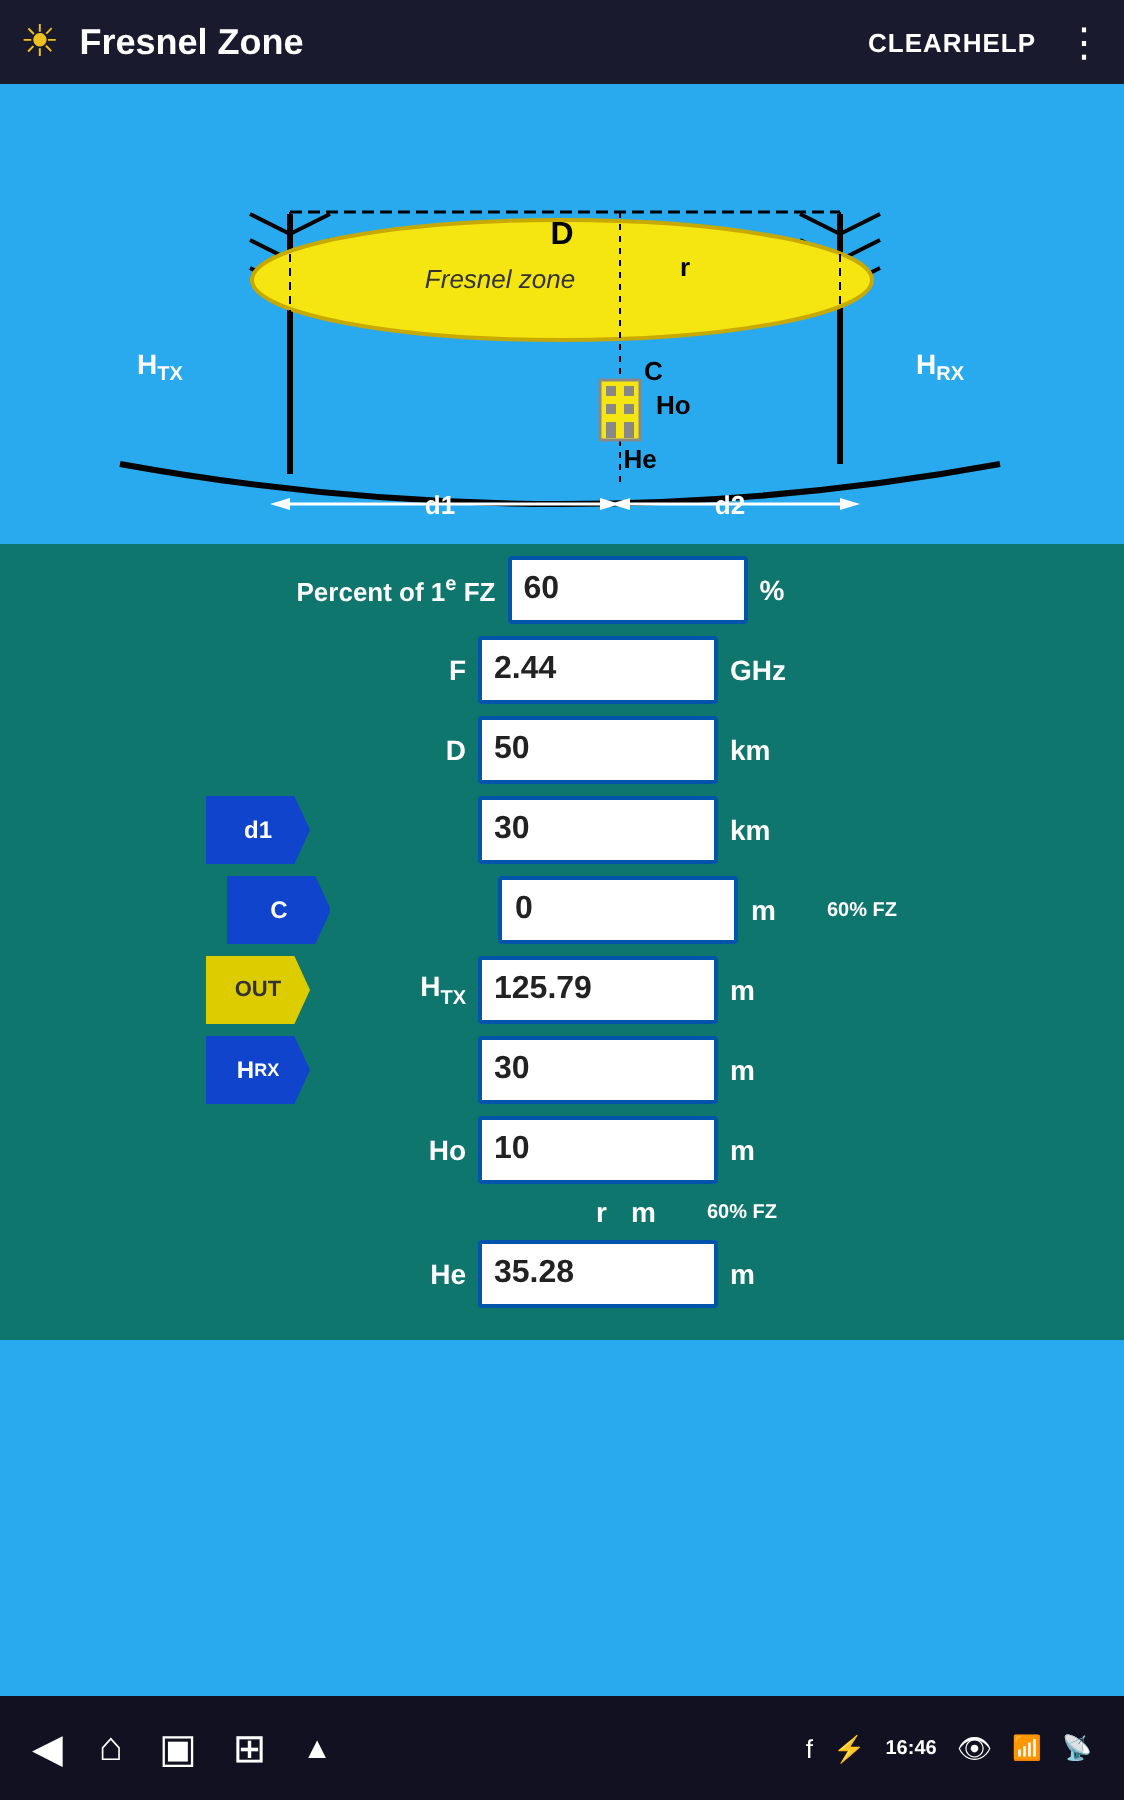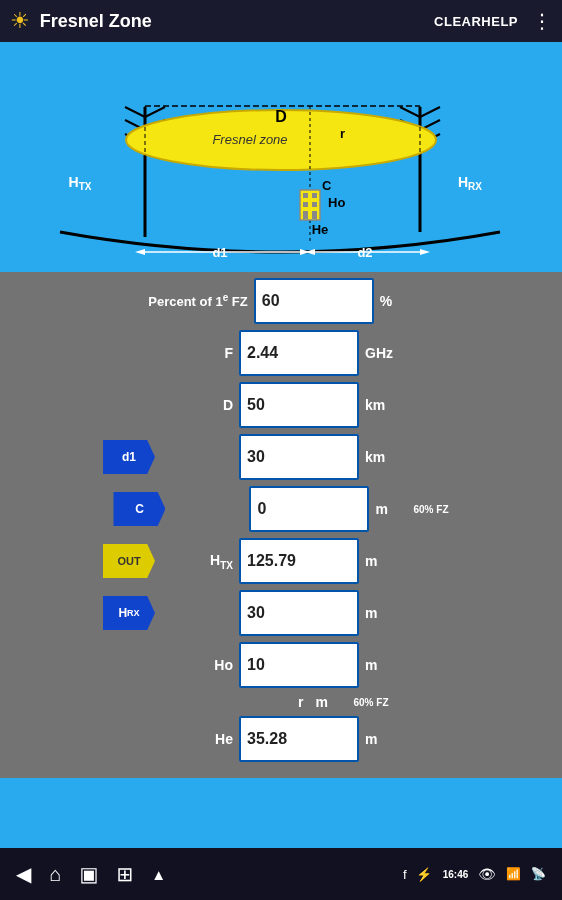--- a/index.html
+++ b/index.html
@@ -49,21 +49,21 @@
     #diagram {
       width: 100%;
       height: 230px;
       position: relative;
       background: #29aaee;
     }
 
     
     #form-area {
       padding: 6px 20px 10px 20px;
-      background: #737373;
+      background: #0f766e;
     }
 
     .form-row {
       display: flex;
       align-items: center;
       margin-bottom: 6px;
       justify-content: center;
     }
 
     .field-label {
@@ -74,21 +74,21 @@
       text-align: right;
       padding-right: 6px;
     }
 
     .field-label sub {
       font-size: 10px;
     }
 
     .field-input {
       width: 120px;
-      height: 46px;
+      height: 34px;
       background: white;
       border: 2px solid #0055aa;
       border-radius: 2px;
       font-size: 16px;
       font-weight: bold;
       color: #222;
       padding: 2px 6px;
       outline: none;
     }
 

